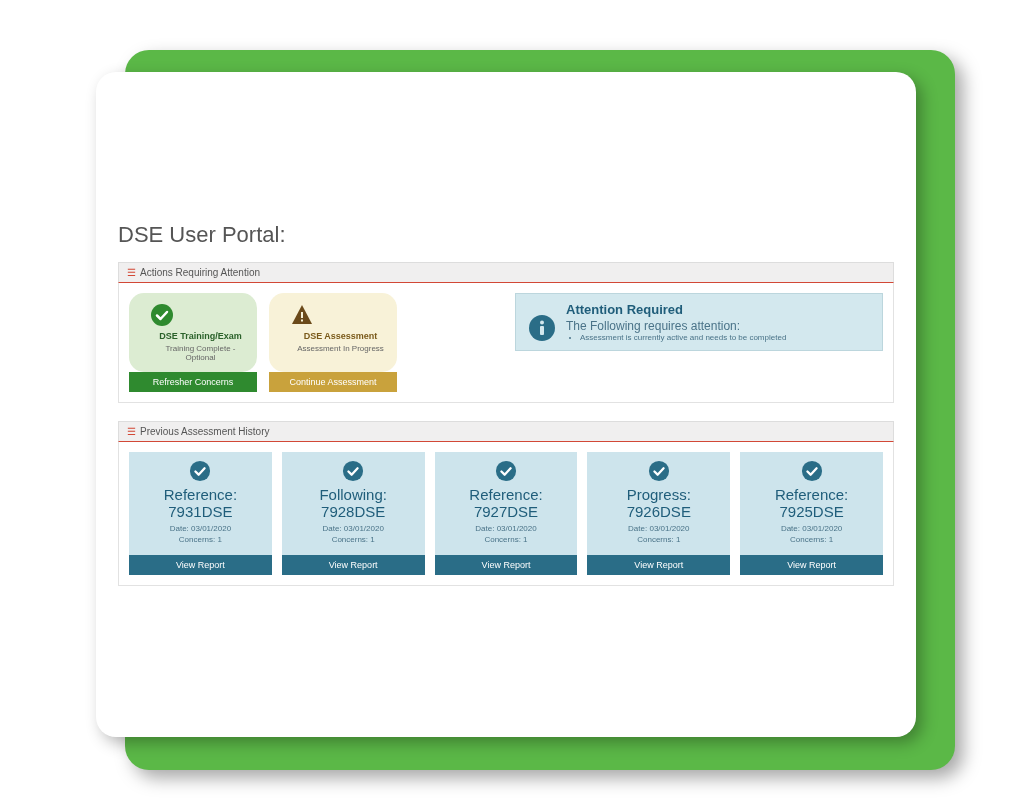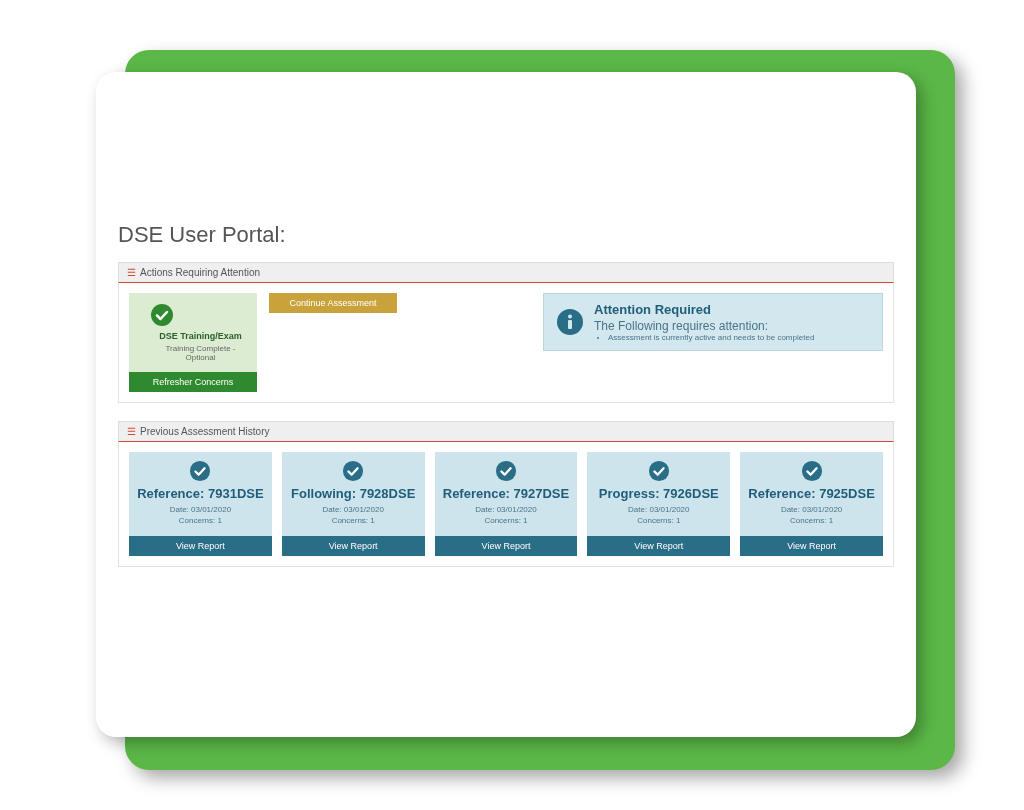--- a/index.html
+++ b/index.html
@@ -72,20 +72,21 @@
   .action-card {
     width: 128px;
     text-align: center;
     display: flex;
     flex-direction: column;
     font-size: 9px;
   }
   .action-card .card-top {
     padding: 8px 6px 10px 21px;
     flex: 1;
+    border-radius: 15px;
   }
   .card-training .card-top { background: #dcecd2; }
   .card-assessment .card-top { background: #f8f2d8; }
   .action-card .icon-wrap {
     margin: 2px auto 4px auto;
   }
   .action-card .card-title {
     font-weight: bold;
     font-size: 9px;
     margin-bottom: 3px;
@@ -102,24 +103,24 @@
     padding: 5px 4px;
     cursor: pointer;
   }
   .card-training .card-btn { background: #2f8a2f; }
   .card-assessment .card-btn { background: #c9a23c; }
   .attention-box {
     margin-left: auto;
     background: #d3e8ee;
     border: 1px solid #bcd6dd;
     display: flex;
-    align-items: center;
+    align-items: flex-end;
     padding: 8px 12px;
     gap: 10px;
-    width: 340px;
+    width: 368px;
     align-self: flex-start;
   }
   .attention-box .info-icon {
     flex-shrink: 0;
   }
   .attention-box .att-title {
     color: #1f5d7a;
     font-weight: bold;
     font-size: 13px;
     margin-bottom: 2px;
@@ -144,23 +145,23 @@
     font-size: 9px;
     display: flex;
     flex-direction: column;
   }
   .history-card .h-top {
     background: #cde4ec;
     padding: 8px 6px 10px 6px;
     flex: 1;
   }
   .history-card .h-title {
-    font-weight: bold;
+    font-weight: normal;
     color: #1f5d7a;
-    font-size: 13px;
+    font-size: 15px;
     margin: 4px 0 3px 0;
   }
   .history-card .h-line {
     font-size: 8px;
     color: #4a7388;
     line-height: 1.4;
   }
   .history-card .h-btn {
     background: #2a6d87;
     color: #fff;
@@ -195,20 +196,31 @@
                   <path d="M7 12.5 L10.5 16 L17 9" stroke="#fff" stroke-width="2.5" fill="none" stroke-linecap="round" stroke-linejoin="round"></path>
                 </svg>
             </div>
             <div class="card-title">DSE Training/Exam</div>
             <div class="card-sub">Training Complete - Optional</div>
           </div>
           <div class="card-btn">Refresher Concerns</div>
         </div>
 
         <div class="action-card card-assessment">
+          <div class="card-top">
+            <div class="icon-wrap">
+              <svg width="24" height="24" viewBox="0 0 24 24">
+                  <path d="M12 2 L22 21 L2 21 Z" fill="#6b4a1a"></path>
+                  <rect x="11" y="9" width="2" height="6" fill="#f8f2d8"></rect>
+                  <rect x="11" y="16.5" width="2" height="2" fill="#f8f2d8"></rect>
+                </svg>
+            </div>
+            <div class="card-title">DSE Assessment</div>
+            <div class="card-sub">Assessment In Progress</div>
+          </div>
           <div class="card-btn">Continue Assessment</div>
         </div>
 
         <div class="attention-box">
           <div class="info-icon">
             <svg width="28" height="28" viewBox="0 0 28 28">
                 <circle cx="14" cy="14" r="13" fill="#2a6d87"></circle>
                 <circle cx="14" cy="8.5" r="2" fill="#d3e8ee"></circle>
                 <rect x="12" y="12" width="4" height="9" rx="1" fill="#d3e8ee"></rect>
               </svg>

